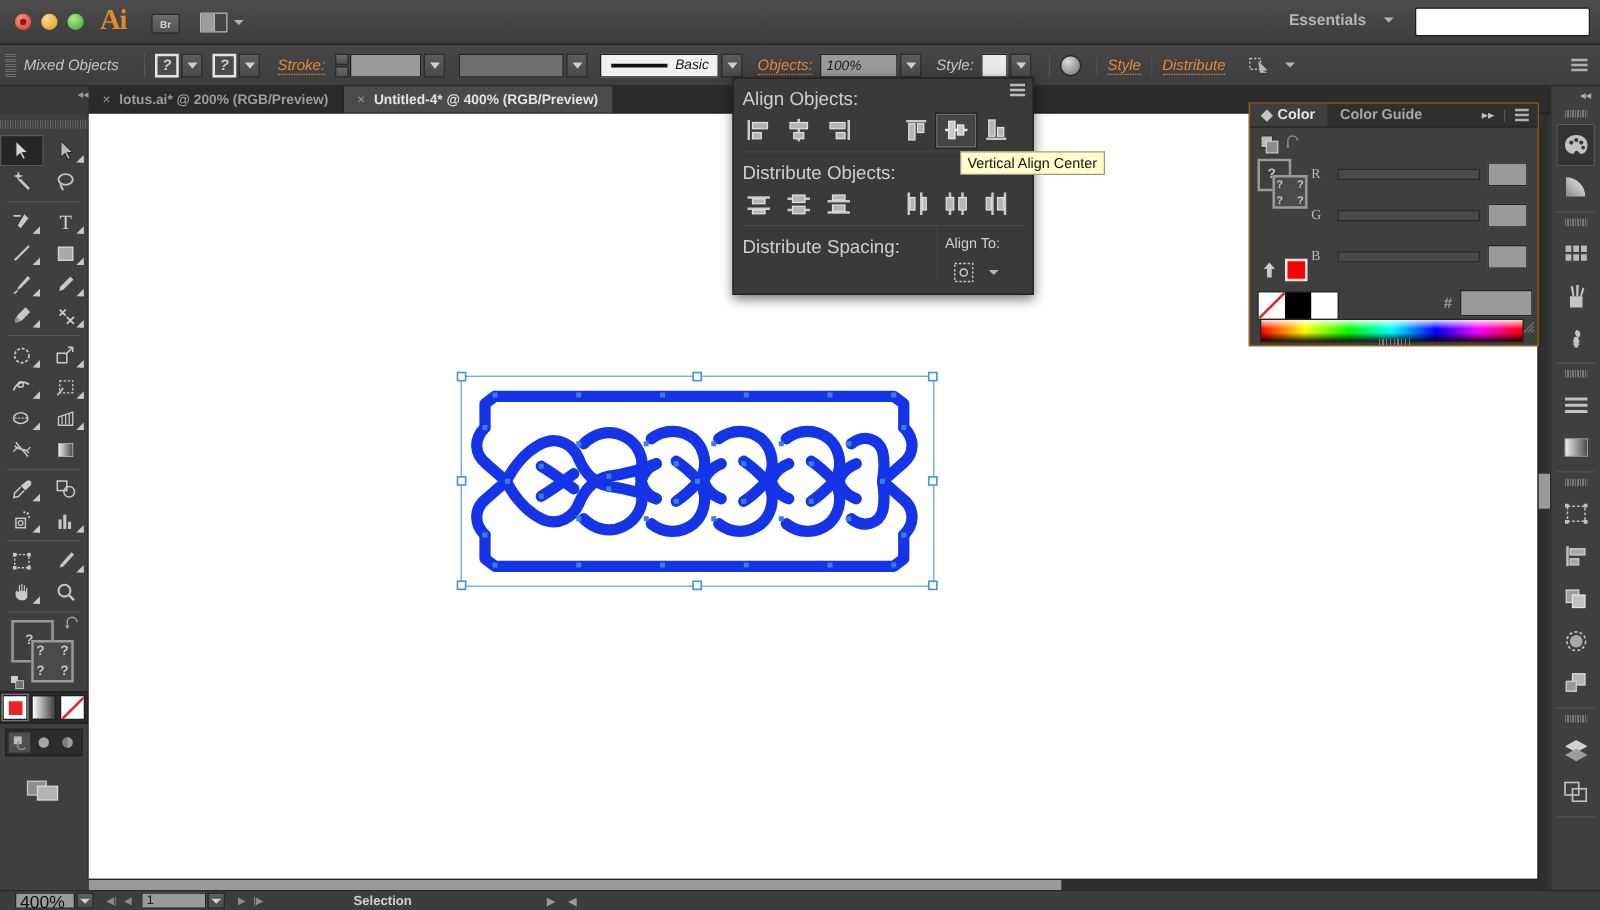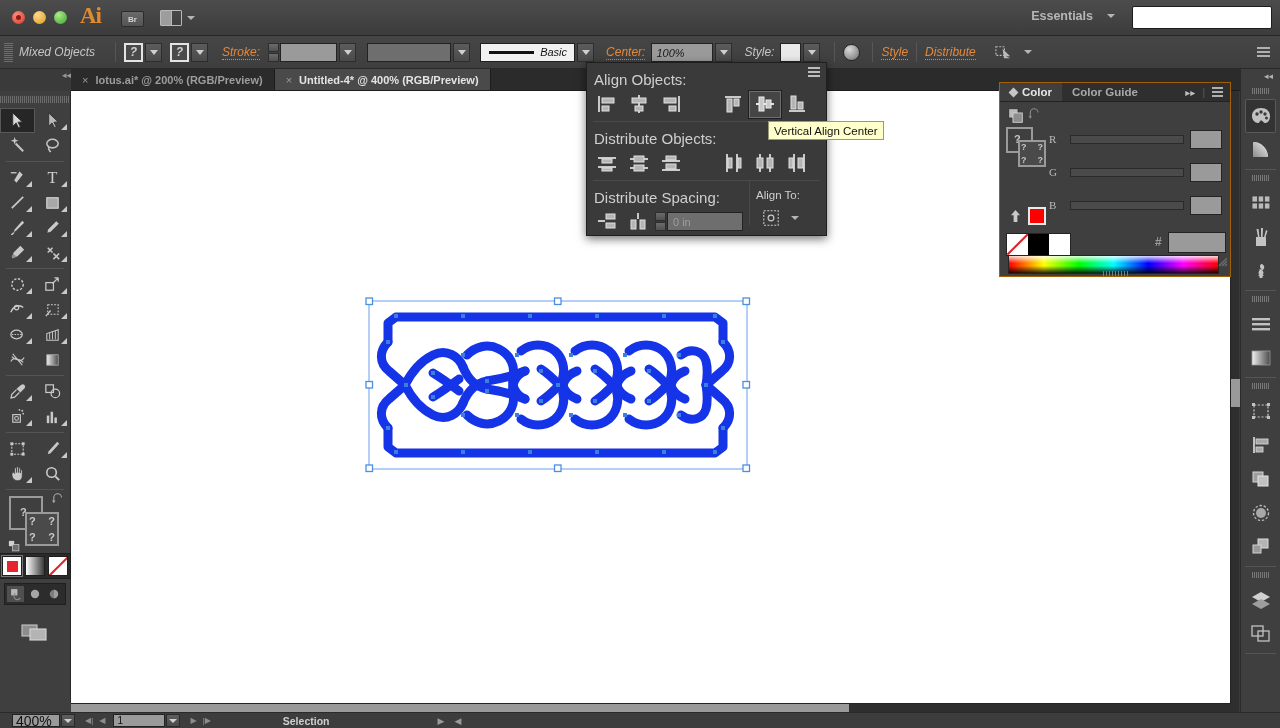--- a/index.html
+++ b/index.html
@@ -270,21 +270,21 @@
     <div style="width:10px"></div>
     <div class="field-white" style="width:95px">
       <span class="stroke-line"></span>
       <span class="basic-lbl">Basic</span>
     </div>
     <div class="mini-caret-btn">
         <i class="mini-caret"></i>
       </div>
 
     <div style="width:12px"></div>
-    <span class="lnk">Center:</span>
+    <span class="lnk">Objects:</span>
     <div style="width:6px"></div>
     <div class="opacity-field">100%</div>
     <div class="mini-caret-btn">
         <i class="mini-caret"></i>
       </div>
 
     <div style="width:12px"></div>
     <span class="cb-label" style="margin-right:6px">Style:</span>
     <div class="style-sw"></div>
     <div class="mini-caret-btn">
@@ -821,41 +821,20 @@
             <rect x="12" y="5" width="5" height="10" fill="#b5b5b5" stroke="#e0e0e0" stroke-width="1"></rect>
           </svg>
       </div>
     </div>
 
     <div class="ap-divider"></div>
 
     <div style="display:flex; align-items:flex-start;">
       <div style="flex:1">
         <div class="ap-sec-title" style="margin-left:7px">Distribute Spacing:</div>
-        <div class="ap-row" style="height:30px">
-          <div class="ap-btn">
-            <svg width="22" height="20" viewBox="0 0 22 20">
-                <rect x="2" y="9" width="7" height="2" fill="#c9c9c9"></rect>
-                <rect x="10" y="3" width="9" height="5" fill="#b5b5b5" stroke="#e0e0e0" stroke-width="1"></rect>
-                <rect x="10" y="12" width="9" height="5" fill="#b5b5b5" stroke="#e0e0e0" stroke-width="1"></rect>
-              </svg>
-          </div>
-          <div class="ap-btn">
-            <svg width="22" height="20" viewBox="0 0 22 20">
-                <rect x="9" y="2" width="2" height="6" fill="#c9c9c9"></rect>
-                <rect x="3" y="9" width="5" height="9" fill="#b5b5b5" stroke="#e0e0e0" stroke-width="1"></rect>
-                <rect x="12" y="9" width="5" height="9" fill="#b5b5b5" stroke="#e0e0e0" stroke-width="1"></rect>
-              </svg>
-          </div>
-          <div class="spin">
-              <i></i>
-              <i></i>
-            </div>
-          <div class="dist-field">0 in</div>
-        </div>
       </div>
       <div class="vdiv"></div>
       <div style="width:70px; padding-top:8px;">
         <div class="alignto-lbl">Align To:</div>
         <div style="display:flex; align-items:center; gap:6px; margin-top:8px; padding-left:6px;">
           <svg width="18" height="18" viewBox="0 0 20 20">
             <rect x="2" y="2" width="16" height="16" fill="none" stroke="#c9c9c9" stroke-width="1.2" stroke-dasharray="2.2 1.6"></rect>
             <circle cx="10" cy="10" r="3.2" fill="none" stroke="#c9c9c9" stroke-width="1.3"></circle>
           </svg>
           <span class="caret"></span>

